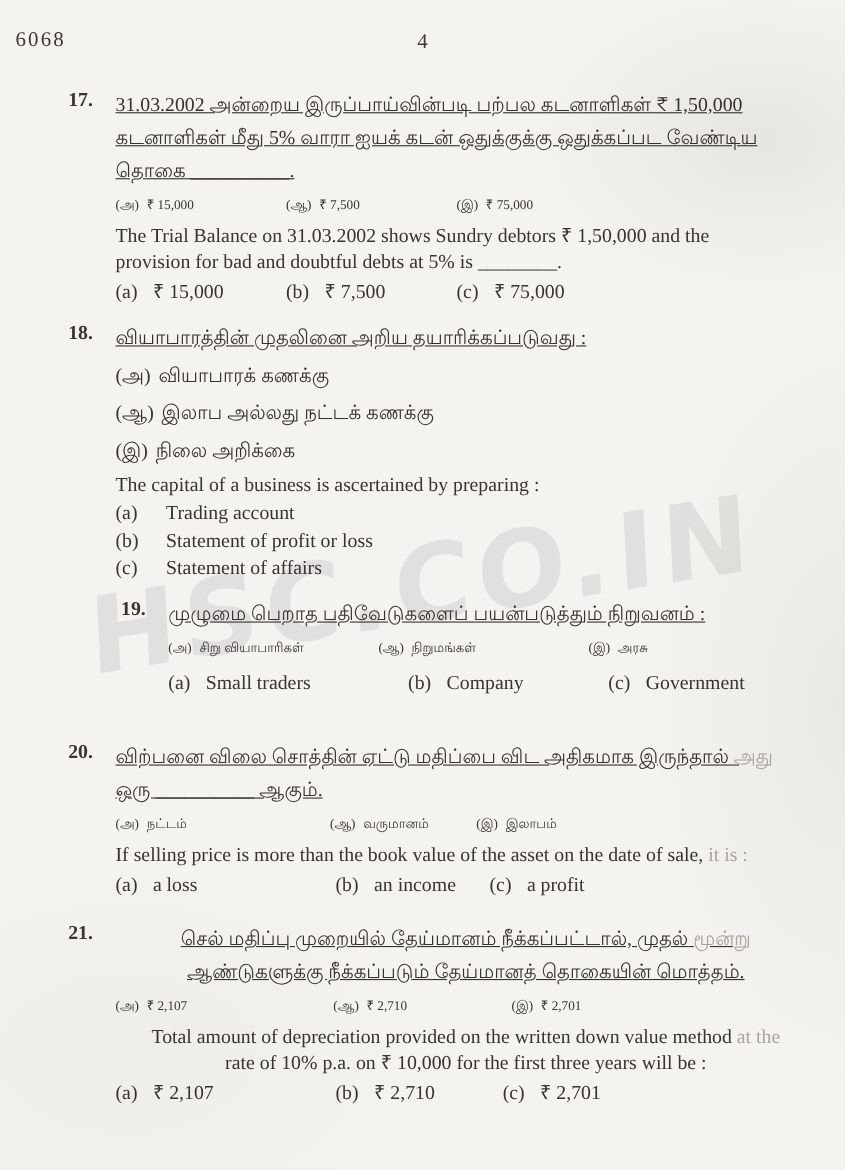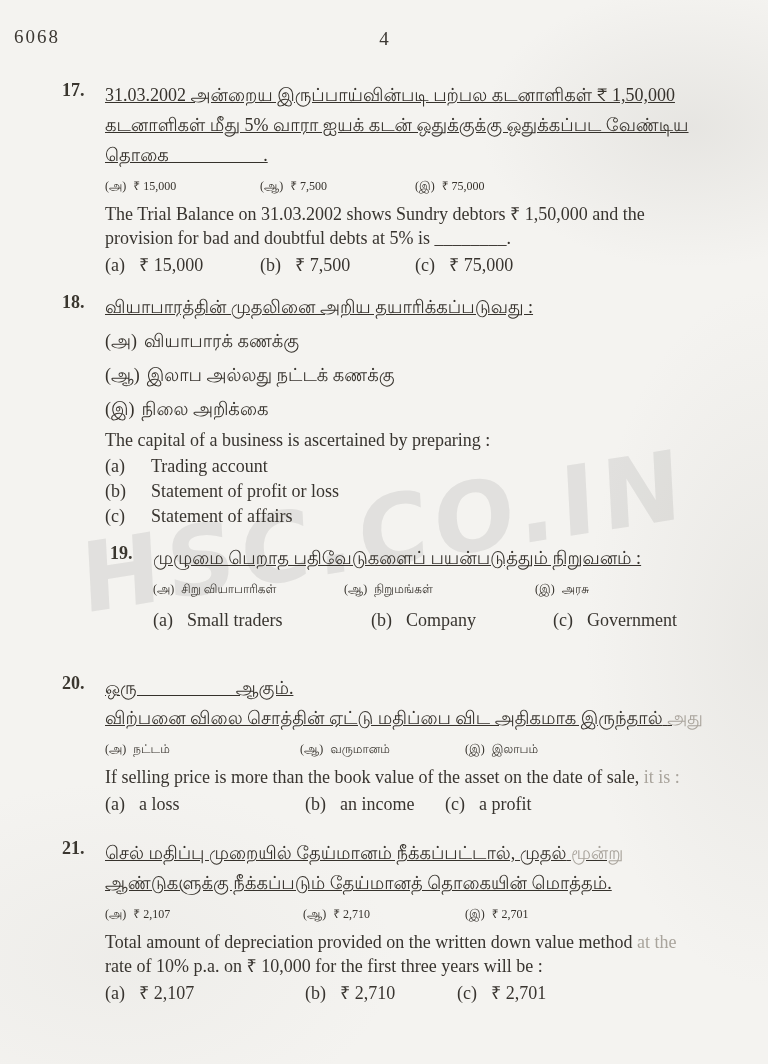--- a/index.html
+++ b/index.html
@@ -146,40 +146,40 @@
         <span class="opt" style="left:0px"><span class="olabel">(a)</span><span class="oval">Small traders</span></span>
         <span class="opt" style="left:218px"><span class="olabel">(b)</span><span class="oval">Company</span></span>
         <span class="opt" style="left:400px"><span class="olabel">(c)</span><span class="oval">Government</span></span>
       </div>
     </div>
   </section>
 
   <section class="question" style="top:673px;">
     <span class="qnum">20.</span>
     <div class="qcontent">
+      <div class="ta-line"><span>விற்பனை விலை சொத்தின் ஏட்டு மதிப்பை விட அதிகமாக இருந்தால்</span> <span class="faded">அது</span></div>
       <div class="ta-line">ஒரு __________ ஆகும்.</div>
-      <div class="ta-line"><span>விற்பனை விலை சொத்தின் ஏட்டு மதிப்பை விட அதிகமாக இருந்தால்</span> <span class="faded">அது</span></div>
       <div class="gap-xs"></div>
       <div class="opts-row ta">
         <span class="opt" style="left:0px"><span class="olabel">(அ)</span><span class="oval">நட்டம்</span></span>
         <span class="opt" style="left:195px"><span class="olabel">(ஆ)</span><span class="oval">வருமானம்</span></span>
-        <span class="opt" style="left:360px"><span class="olabel">(இ)</span><span class="oval">இலாபம்</span></span>
+        <span class="opt" style="left:328px"><span class="olabel">(இ)</span><span class="oval">இலாபம்</span></span>
       </div>
       <div class="gap-xs"></div>
       <div class="en-line"><span>If selling price is more than the book value of the asset on the date of sale,</span> <span class="faded">it is :</span></div>
       <div class="gap-xs"></div>
       <div class="opts-row en">
         <span class="opt" style="left:0px"><span class="olabel">(a)</span><span class="oval">a loss</span></span>
         <span class="opt" style="left:200px"><span class="olabel">(b)</span><span class="oval">an income</span></span>
         <span class="opt" style="left:340px"><span class="olabel">(c)</span><span class="oval">a profit</span></span>
       </div>
     </div>
   </section>
 
-  <section class="question" style="top:838px;">
+  <section class="question" style="top:838px;text-align:center;">
     <span class="qnum">21.</span>
     <div class="qcontent">
       <div class="ta-line"><span>செல் மதிப்பு முறையில் தேய்மானம் நீக்கப்பட்டால், முதல்</span> <span class="faded">மூன்று</span></div>
       <div class="ta-line">ஆண்டுகளுக்கு நீக்கப்படும் தேய்மானத் தொகையின் மொத்தம்.</div>
       <div class="gap-xs"></div>
       <div class="opts-row ta">
         <span class="opt" style="left:0px"><span class="olabel">(அ)</span><span class="oval">₹ 2,107</span></span>
         <span class="opt" style="left:198px"><span class="olabel">(ஆ)</span><span class="oval">₹ 2,710</span></span>
         <span class="opt" style="left:360px"><span class="olabel">(இ)</span><span class="oval">₹ 2,701</span></span>
       </div>

